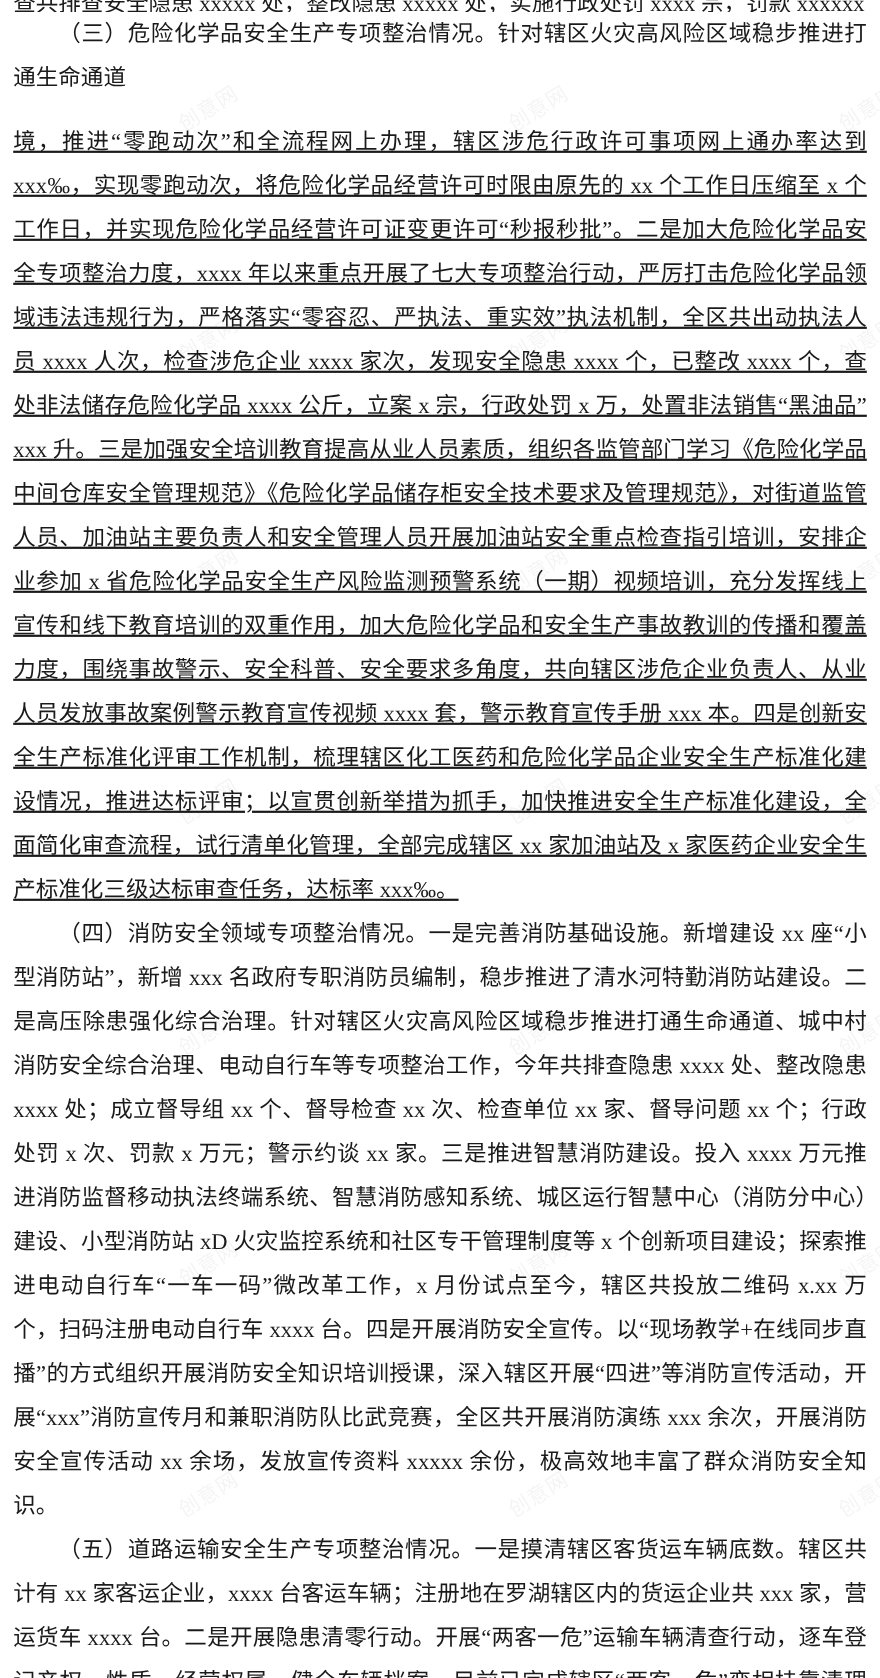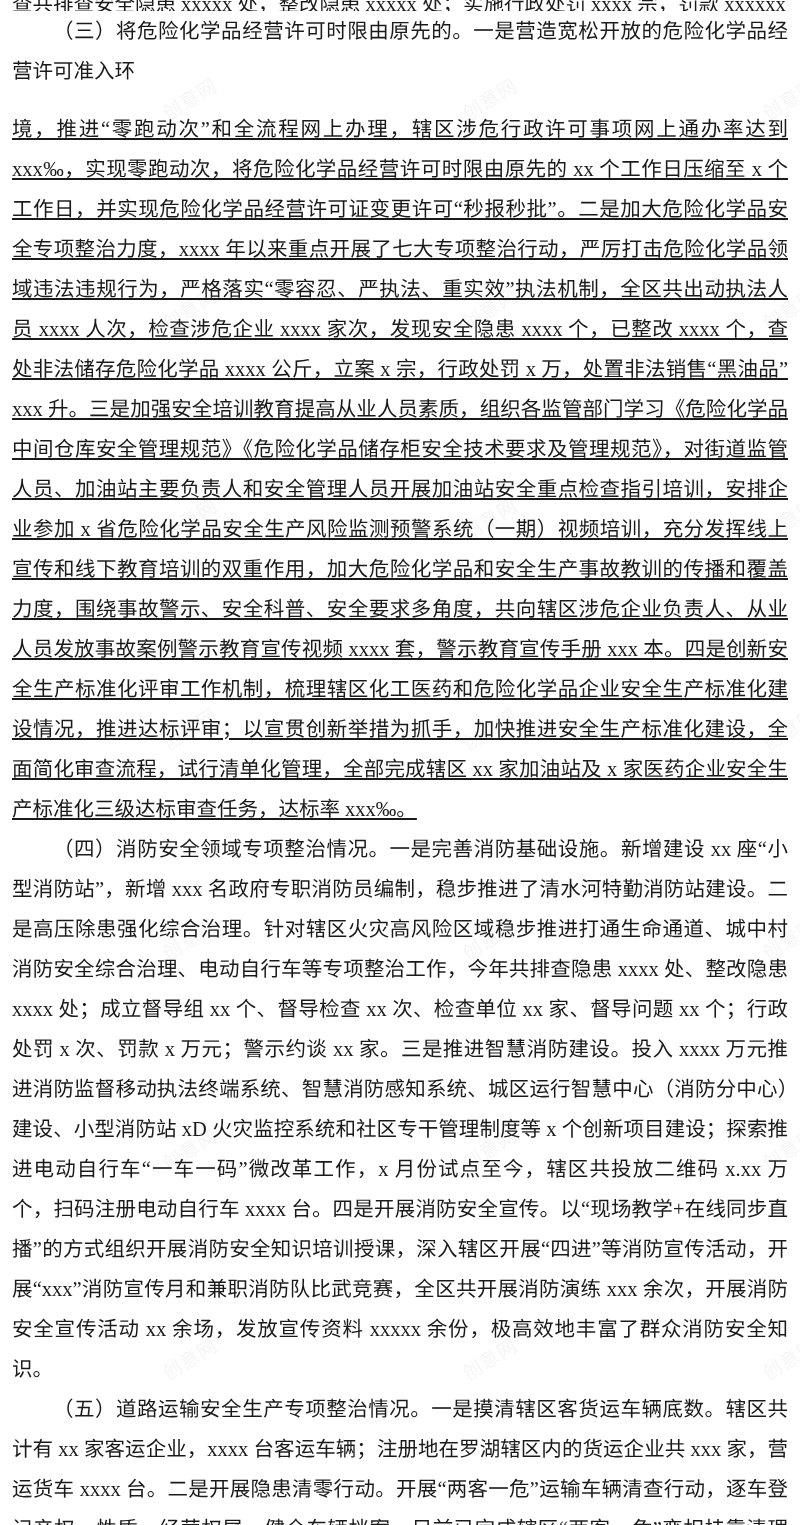--- a/index.html
+++ b/index.html
@@ -113,21 +113,21 @@
       <span class="wm" style="left: 460px; top: 1350px; color: rgb(138, 138, 138);">创意网</span>
       <span class="wm" style="left: 760px; top: 1350px; color: rgb(138, 138, 138);">创意网</span>
     </div>
 
   <div class="doc-body">
 
     <div class="clipped-line">
       <div class="inner">查共排查安全隐患 xxxxx 处，整改隐患 xxxxx 处；实施行政处罚 xxxx 宗，罚款 xxxxxx 万元。</div>
     </div>
 
-    <p class="para">（三）将危险化学品经营许可时限由原先的。一是营造宽松开放的危险化学品经营许可准入环</p>
+    <p class="para">（三）危险化学品安全生产专项整治情况。针对辖区火灾高风险区域稳步推进打通生命通道</p>
 
     <div class="spacer-top"></div>
 
     <p class="para cont">境，推进“零跑动次”和全流程网上办理，辖区涉危行政许可事项网上通办率达到 xxx‰，实现零跑动次，将危险化学品经营许可时限由原先的 xx 个工作日压缩至 x 个工作日，并实现危险化学品经营许可证变更许可“秒报秒批”。二是加大危险化学品安全专项整治力度，xxxx 年以来重点开展了七大专项整治行动，严厉打击危险化学品领域违法违规行为，严格落实“零容忍、严执法、重实效”执法机制，全区共出动执法人员 xxxx 人次，检查涉危企业 xxxx 家次，发现安全隐患 xxxx 个，已整改 xxxx 个，查处非法储存危险化学品 xxxx 公斤，立案 x 宗，行政处罚 x 万，处置非法销售“黑油品”xxx 升。三是加强安全培训教育提高从业人员素质，组织各监管部门学习《危险化学品中间仓库安全管理规范》《危险化学品储存柜安全技术要求及管理规范》，对街道监管人员、加油站主要负责人和安全管理人员开展加油站安全重点检查指引培训，安排企业参加 x 省危险化学品安全生产风险监测预警系统（一期）视频培训，充分发挥线上宣传和线下教育培训的双重作用，加大危险化学品和安全生产事故教训的传播和覆盖力度，围绕事故警示、安全科普、安全要求多角度，共向辖区涉危企业负责人、从业人员发放事故案例警示教育宣传视频 xxxx 套，警示教育宣传手册 xxx 本。四是创新安全生产标准化评审工作机制，梳理辖区化工医药和危险化学品企业安全生产标准化建设情况，推进达标评审；以宣贯创新举措为抓手，加快推进安全生产标准化建设，全面简化审查流程，试行清单化管理，全部完成辖区 xx 家加油站及 x 家医药企业安全生产标准化三级达标审查任务，达标率 xxx‰。</p>
 
     <p class="para">（四）消防安全领域专项整治情况。一是完善消防基础设施。新增建设 xx 座“小型消防站”，新增 xxx 名政府专职消防员编制，稳步推进了清水河特勤消防站建设。二是高压除患强化综合治理。针对辖区火灾高风险区域稳步推进打通生命通道、城中村消防安全综合治理、电动自行车等专项整治工作，今年共排查隐患 xxxx 处、整改隐患 xxxx 处；成立督导组 xx 个、督导检查 xx 次、检查单位 xx 家、督导问题 xx 个；行政处罚 x 次、罚款 x 万元；警示约谈 xx 家。三是推进智慧消防建设。投入 xxxx 万元推进消防监督移动执法终端系统、智慧消防感知系统、城区运行智慧中心（消防分中心）建设、小型消防站 xD 火灾监控系统和社区专干管理制度等 x 个创新项目建设；探索推进电动自行车“一车一码”微改革工作，x 月份试点至今，辖区共投放二维码 x.xx 万个，扫码注册电动自行车 xxxx 台。四是开展消防安全宣传。以“现场教学+在线同步直播”的方式组织开展消防安全知识培训授课，深入辖区开展“四进”等消防宣传活动，开展“xxx”消防宣传月和兼职消防队比武竞赛，全区共开展消防演练 xxx 余次，开展消防安全宣传活动 xx 余场，发放宣传资料 xxxxx 余份，极高效地丰富了群众消防安全知识。</p>
 
     <p class="para">（五）道路运输安全生产专项整治情况。一是摸清辖区客货运车辆底数。辖区共计有 xx 家客运企业，xxxx 台客运车辆；注册地在罗湖辖区内的货运企业共 xxx 家，营运货车 xxxx 台。二是开展隐患清零行动。开展“两客一危”运输车辆清查行动，逐车登记产权、性质、经营权属，健全车辆档案，目前已完成辖区“两客一危”变相挂靠清理整治，辖区监管内大型公路客车、大型旅游客车、危险货物运输车等客货运车辆检验率、报废率达 xxx‰。三是加大道路交通打非治违。今年以来市交通运输局执法支队罗湖大队共查处道路交通违法违规案件 xxxx 宗，查处处罚金额 xxx.xx 万元；罗湖交警大队共查处各类交通违法行为 xxxxxx 宗，查获涉酒驾驶违法行为 xxx 宗，查处涉摩涉电车辆违法 xxxx 宗。四是完善道路设施安全防护。全面梳理辖区存在的“机非分离”等交通设施设施隐患，形成台账信息表，创建了三年项目实施库，全年共巡查发现并修复交通安全设施隐患 xxxx 处，完成深南东路人民南路口等 xx 条道路的“机非分离”交通设施整治，协调重复开挖路段的进场顺序和施工工序，形成统筹实施方案 xxx 个，减少道路开挖 xxx 条，占比约 xx.xx%。</p>
 
   </div>

